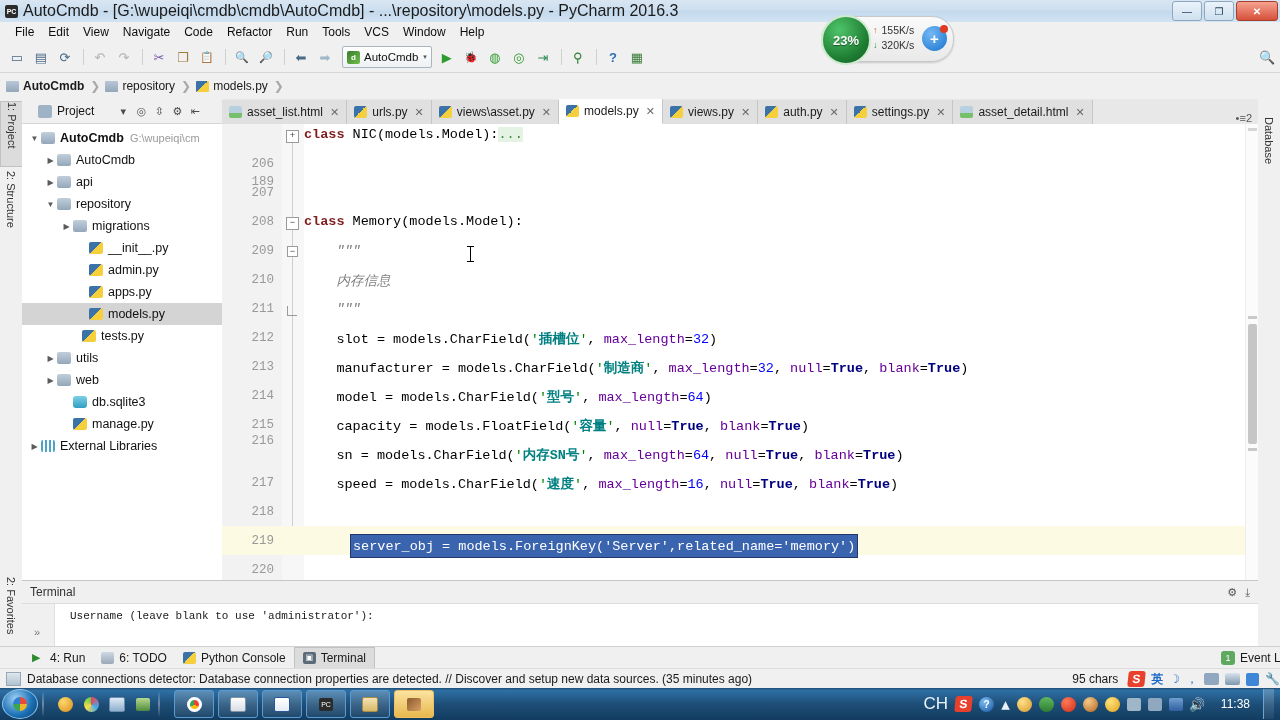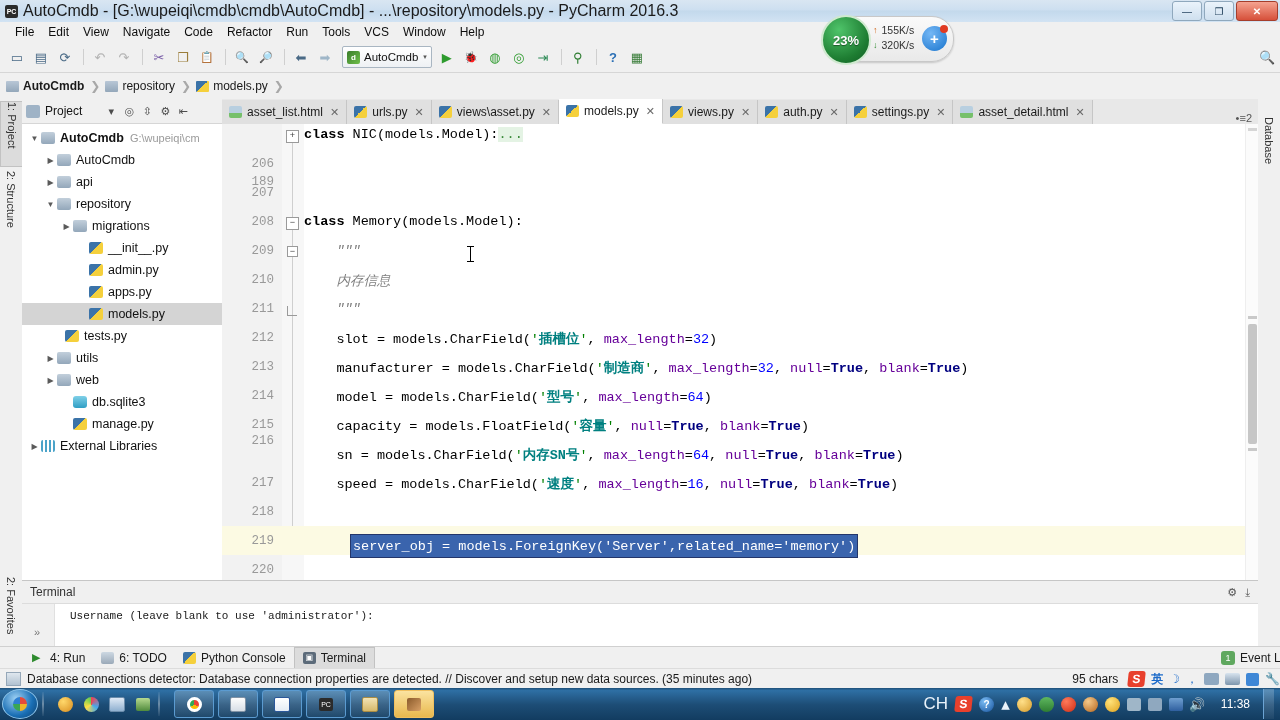--- a/index.html
+++ b/index.html
@@ -127,21 +127,21 @@
     background:#f0f0f0;border-left:1px solid #d3d3d3;
   }
 
   
   .proj-panel{
     position:absolute;left:22px;top:99px;width:200px;height:481px;
     background:#ffffff;border-right:1px solid #c8c8c8;
   }
   .proj-head{
     height:24px;background:#f0f0f0;border-bottom:1px solid #d6d6d6;
-    display:flex;align-items:center;padding-left:4px;
+    display:flex;align-items:center;padding-left:16px;
   }
   .proj-head .ph-ico{width:14px;height:13px;background:#9fb3c6;border-radius:2px;margin-right:5px;}
   .proj-head .ph-title{font-size:12px;color:#141414;margin-right:20px;}
   .ph-btn{width:18px;height:18px;display:flex;align-items:center;justify-content:center;
     font-size:11px;color:#4c4c4c;}
   .tree{padding-top:3px;font-size:12.5px;color:#111;}
   .trow{height:22px;display:flex;align-items:center;padding-left:6px;white-space:nowrap;}
   .trow.sel{background:#d4d4d4;}
   .twist{width:13px;font-size:8px;color:#5a5a5a;display:flex;align-items:center;justify-content:center;}
   .twist.none{color:transparent;}
@@ -183,21 +183,21 @@
   .code-area{position:absolute;left:82px;top:0;right:0;height:456px;}
   .ln{
     position:absolute;left:0;width:60px;text-align:right;padding-right:8px;
     font-family:"Liberation Mono",monospace;font-size:12.5px;color:#999;box-sizing:border-box;
   }
   .cl{
     position:absolute;left:0;white-space:pre;
     font-family:"Liberation Mono",monospace;font-size:13.5px;color:#000;
   }
   .row-hl{position:absolute;left:0;width:1036px;height:29px;background:#fcfae3;}
-  .kw{color:#000000;font-weight:bold;}
+  .kw{color:#7f1d1d;font-weight:bold;}
   .str{color:#008000;}
   .strcn{color:#008080;font-weight:bold;}
   .num{color:#0000ff;}
   .kwarg{color:#660099;}
   .boolv{color:#000080;font-weight:bold;}
   .cmt{color:#808080;font-style:italic;}
   .ellipsis{background:#e4f3e4;color:#3a8a3a;}
   .selline{
     position:absolute;height:24px;background:#3a64ad;color:#ffffff;
     font-family:"Liberation Mono",monospace;font-size:13.5px;white-space:pre;
@@ -468,21 +468,21 @@
         <div class="trow" style="padding-left: 54px;">
           <span class="twist none">·</span>
           <span class="tico t-py"></span>
           <span class="tlabel">apps.py</span>
         </div>
         <div class="trow sel" style="padding-left: 54px;">
           <span class="twist none">·</span>
           <span class="tico t-py"></span>
           <span class="tlabel">models.py</span>
         </div>
-        <div class="trow" style="padding-left: 30px;">
+        <div class="trow" style="padding-left: 47px;">
           <span class="twist none">·</span>
           <span class="tico t-py"></span>
           <span class="tlabel">tests.py</span>
         </div>
         <div class="trow" style="padding-left: 22px;">
           <span class="twist">▶</span>
           <span class="tico t-folder"></span>
           <span class="tlabel">utils</span>
         </div>
         <div class="trow" style="padding-left: 22px;">

